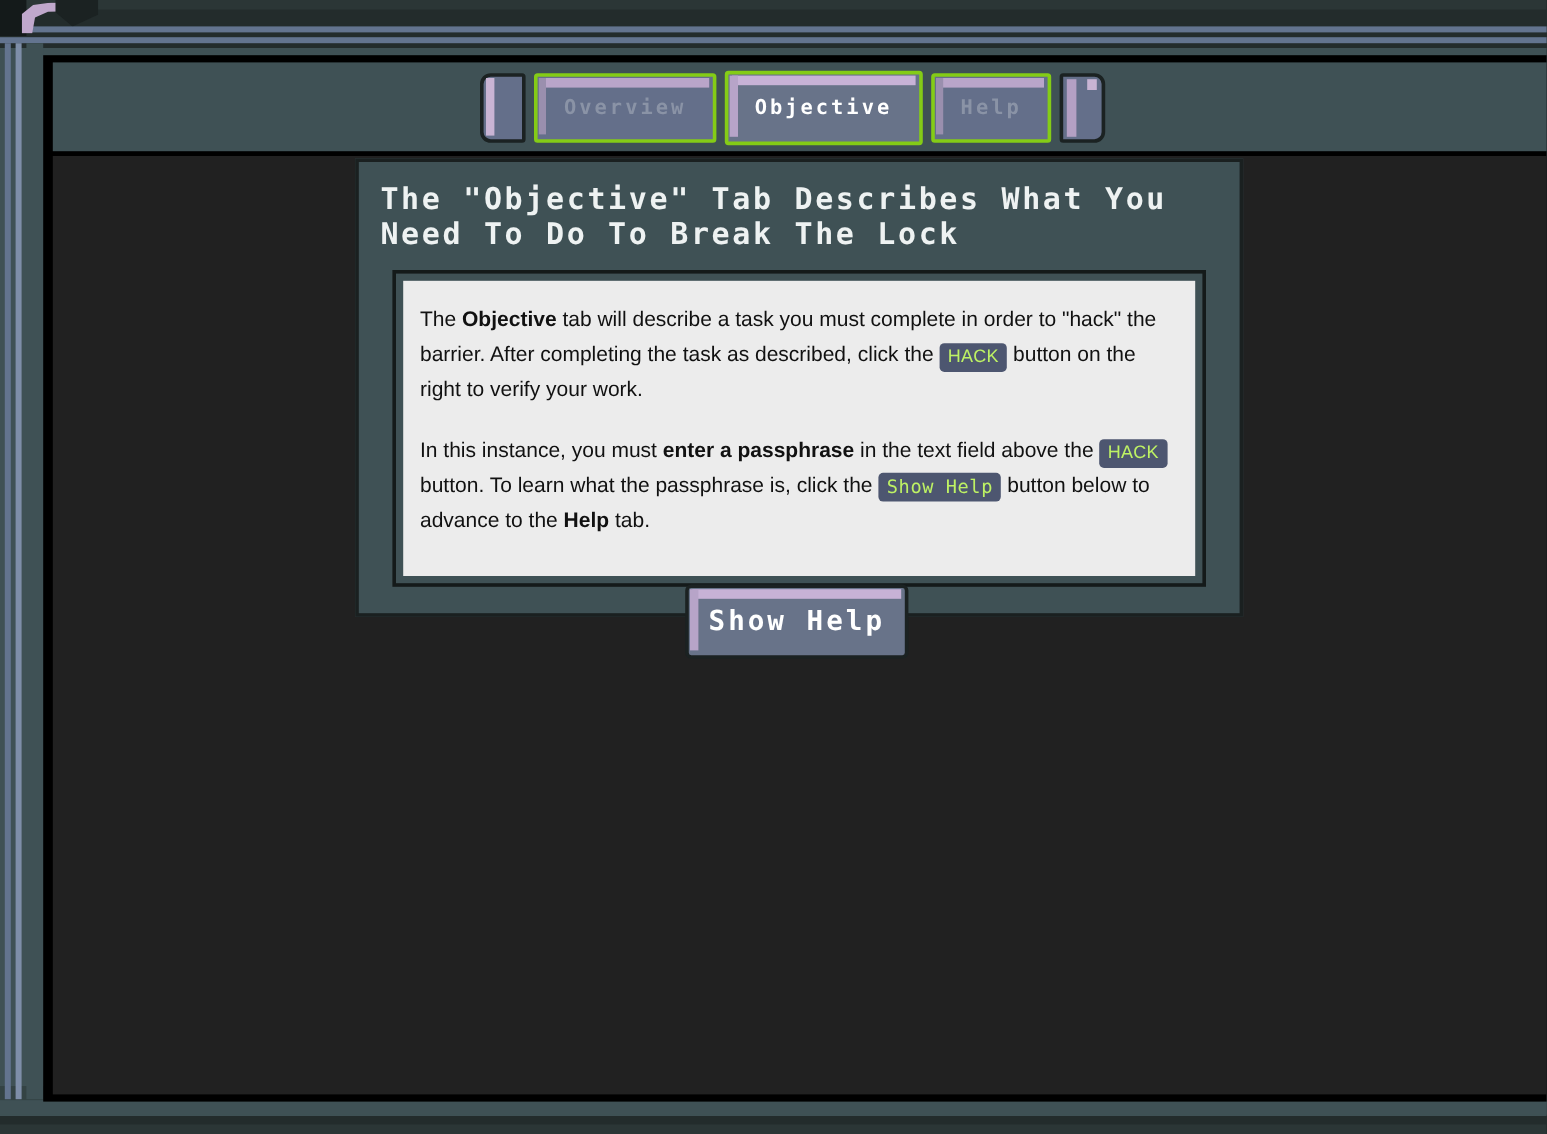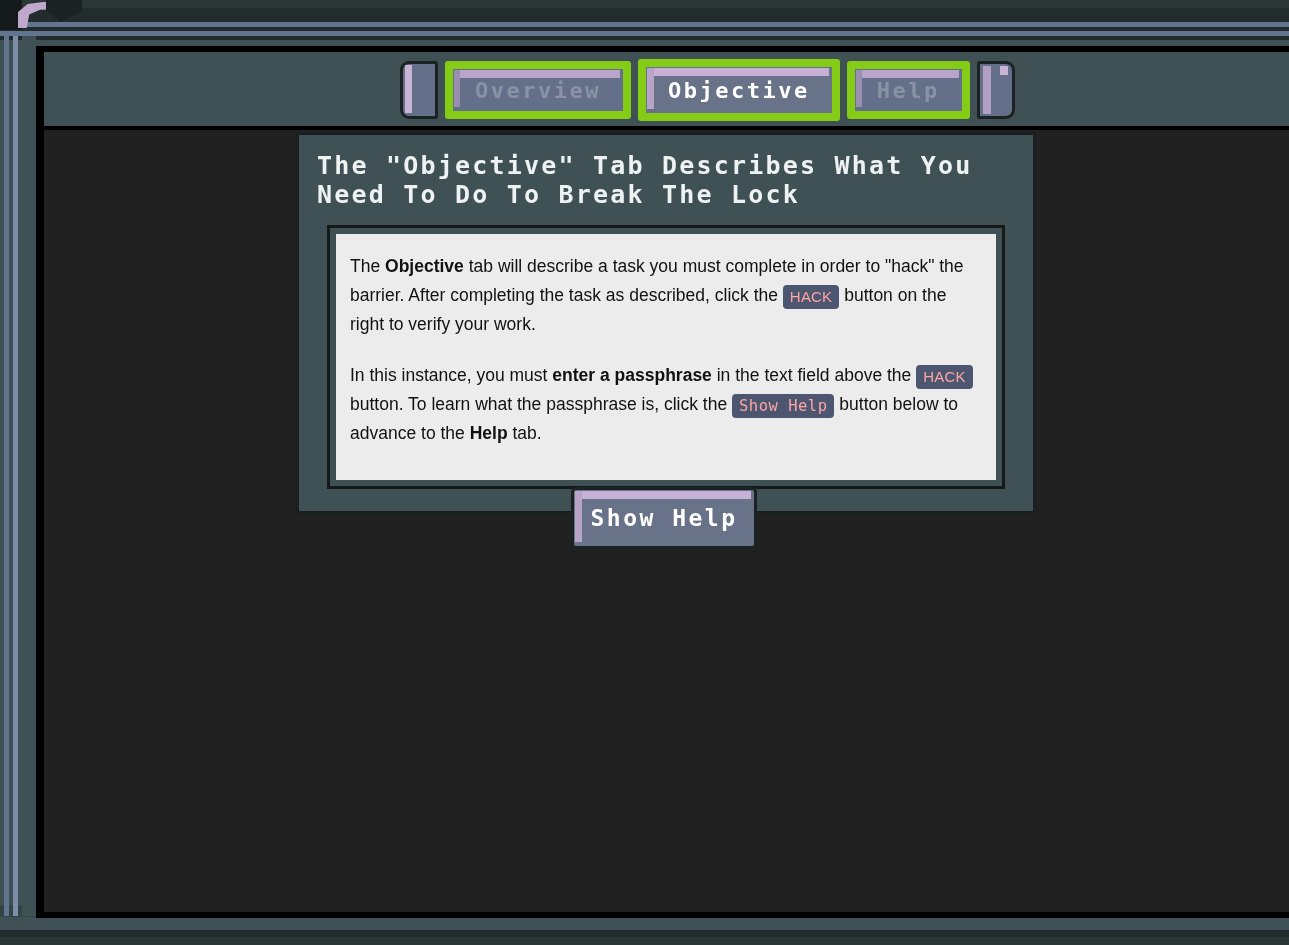--- a/index.html
+++ b/index.html
@@ -147,30 +147,30 @@
     position: absolute;
     left: 3px; top: 2px;
     width: 8px; height: 48px;
     background: #b4a0c4;
   }
   .gap { width: 7px; }
 
   .tab {
     height: 58px;
     background: #646f8a;
-    border: 8px solid #84cc16;
+    border: 3px solid #84cc16;
     box-sizing: border-box;
     margin-top: 2px;
     padding: 0 22px;
     display: flex;
     align-items: center;
     justify-content: flex-start;
     position: relative;
     font-family: "DejaVu Sans Mono", monospace;
-    font-size: 22px;
+    font-size: 17px;
     font-weight: bold;
     letter-spacing: 2.5px;
     color: #8a93a6;
     border-radius: 3px;
   }
   .tab .toprail {
     position: absolute;
     left: 3px; right: 3px; top: 1px;
     height: 8px;
     background: #b9a5c9;
@@ -230,21 +230,21 @@
     font-size: 17.5px;
     line-height: 29px;
     color: #111111;
   }
   #card p:last-child { margin-bottom: 12px; }
   #card b { font-weight: bold; }
 
   .badge {
     display: inline-block;
     background: #4d5670;
-    color: #fca5a5;
+    color: #bef264;
     border-radius: 4px;
     padding: 2px 7px;
     line-height: 20px;
     vertical-align: baseline;
     position: relative;
     top: 1px;
   }
   .badge.hack {
     font-family: "Liberation Sans", sans-serif;
     font-size: 15px;

